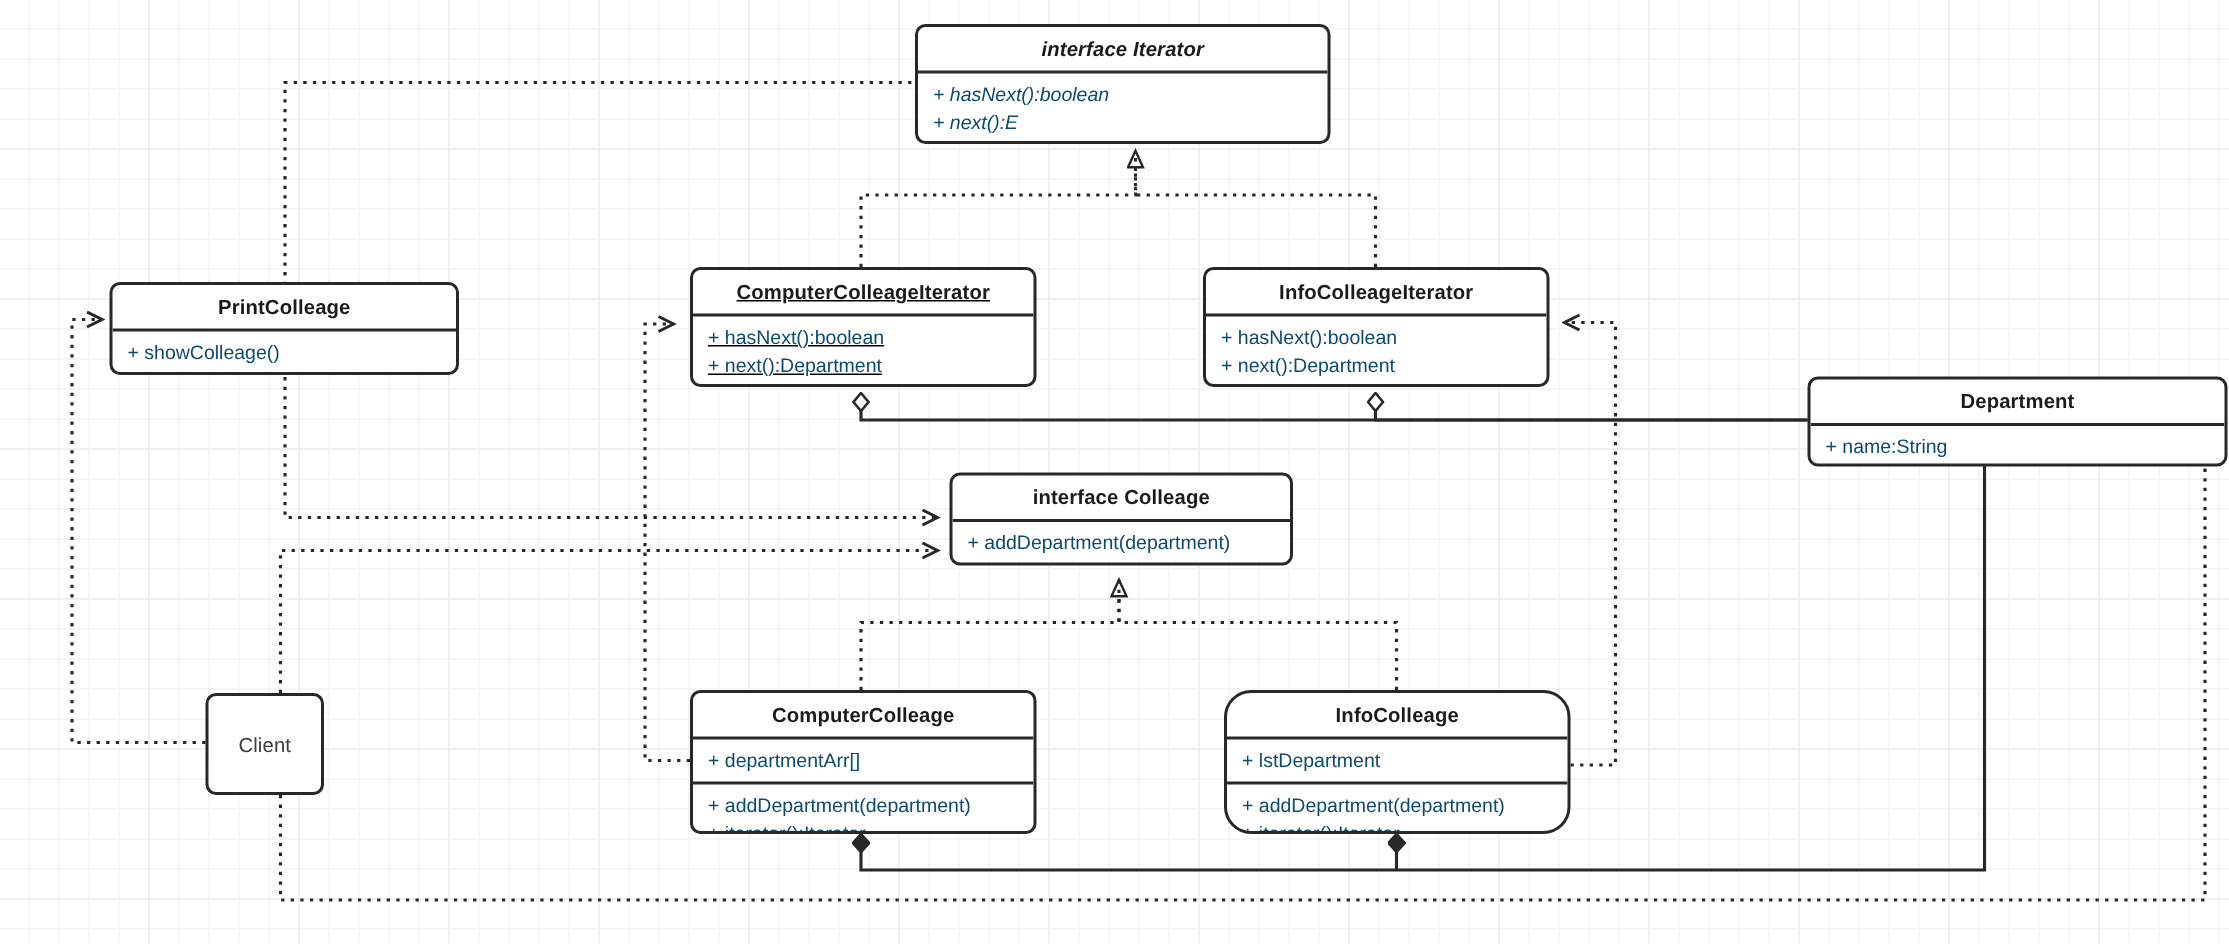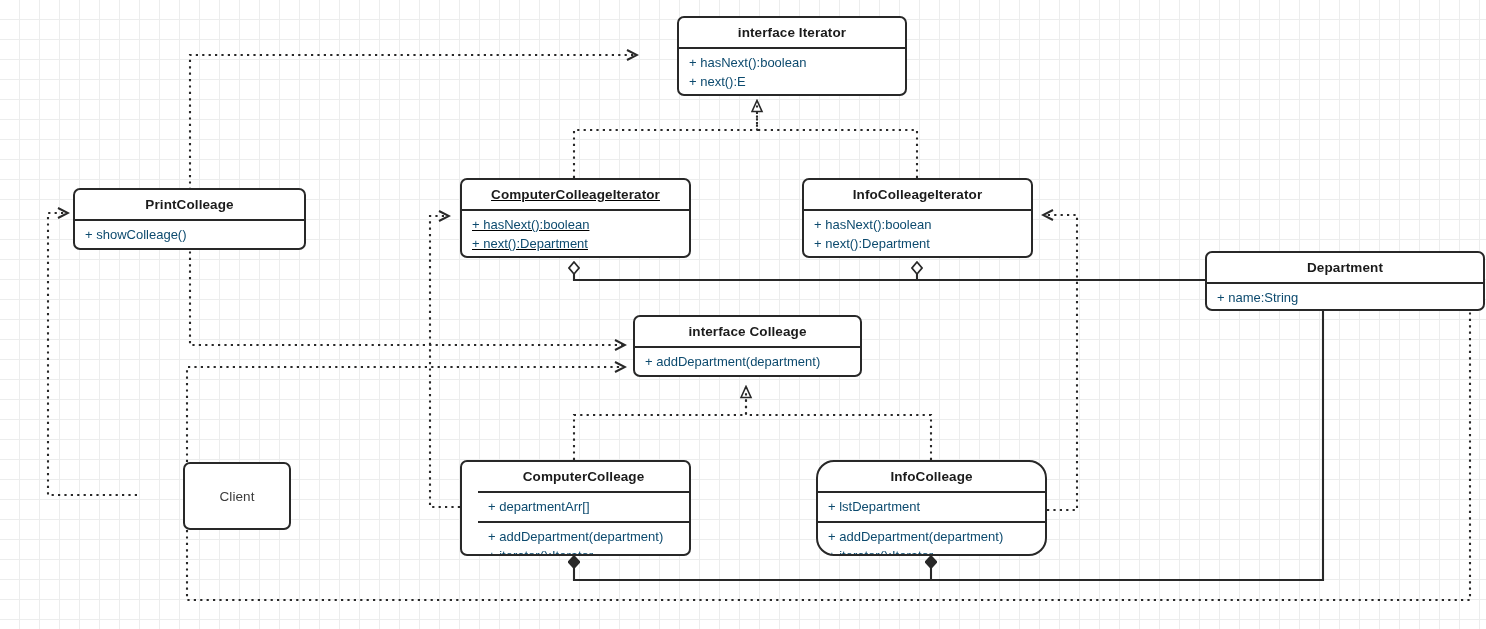--- a/index.html
+++ b/index.html
@@ -110,21 +110,21 @@
       <path d="M1047,510 L1077,510 L1077,215 L1043,215" stroke-dasharray="2.2 4.2" marker-end="url(#openArrow)"></path>
 
       <path d="M574,262 L574,280 L1205,280" marker-start="url(#hollowDiamond)"></path>
       <path d="M917,262 L917,280 L1205,280" marker-start="url(#hollowDiamond)"></path>
 
       <path d="M574,556 L574,580 L1323,580 L1323,310" marker-start="url(#filledDiamond)"></path>
       <path d="M931,556 L931,580" marker-start="url(#filledDiamond)"></path>
     </g>
   </svg>
 
-  <div class="node" style="left:677px;top:16px;width:230px;height:80px;">
+  <div class="node" style="left:610px;top:16px;width:277px;height:80px;font-style:italic;">
     <div class="title">interface Iterator</div>
     <div class="sep"></div>
     <div class="compartment">
       <div class="member">+ hasNext():boolean</div>
       <div class="member">+ next():E</div>
       <div class="member">+ remove():void</div>
     </div>
   </div>
 
   <div class="node" style="left:73px;top:188px;width:233px;height:62px;">
@@ -166,21 +166,21 @@
 
   <div class="node" style="left:633px;top:315px;width:229px;height:62px;">
     <div class="title">interface Colleage</div>
     <div class="sep"></div>
     <div class="compartment">
       <div class="member">+ addDepartment(department)</div>
       <div class="member">+ iterator():Iterator</div>
     </div>
   </div>
 
-  <div class="node" style="left:460px;top:460px;width:231px;height:96px;padding-left:16px;">
+  <div class="node" style="left:460px;top:460px;width:231px;height:96px;">
     <div class="title">ComputerColleage</div>
     <div class="sep"></div>
     <div class="compartment">
       <div class="member">+ departmentArr[]</div>
     </div>
     <div class="sep"></div>
     <div class="compartment">
       <div class="member">+ addDepartment(department)</div>
       <div class="member">+ iterator():Iterator</div>
     </div>
@@ -192,17 +192,17 @@
     <div class="compartment">
       <div class="member">+ lstDepartment</div>
     </div>
     <div class="sep"></div>
     <div class="compartment">
       <div class="member">+ addDepartment(department)</div>
       <div class="member">+ iterator():Iterator</div>
     </div>
   </div>
 
-  <div class="node plain" style="left:137px;top:462px;width:108px;height:68px;margin-left:46px;">
+  <div class="node plain" style="left:137px;top:462px;width:79px;height:68px;">
     <div class="title">Client</div>
   </div>
 
 </div>
 
 </body></html>

